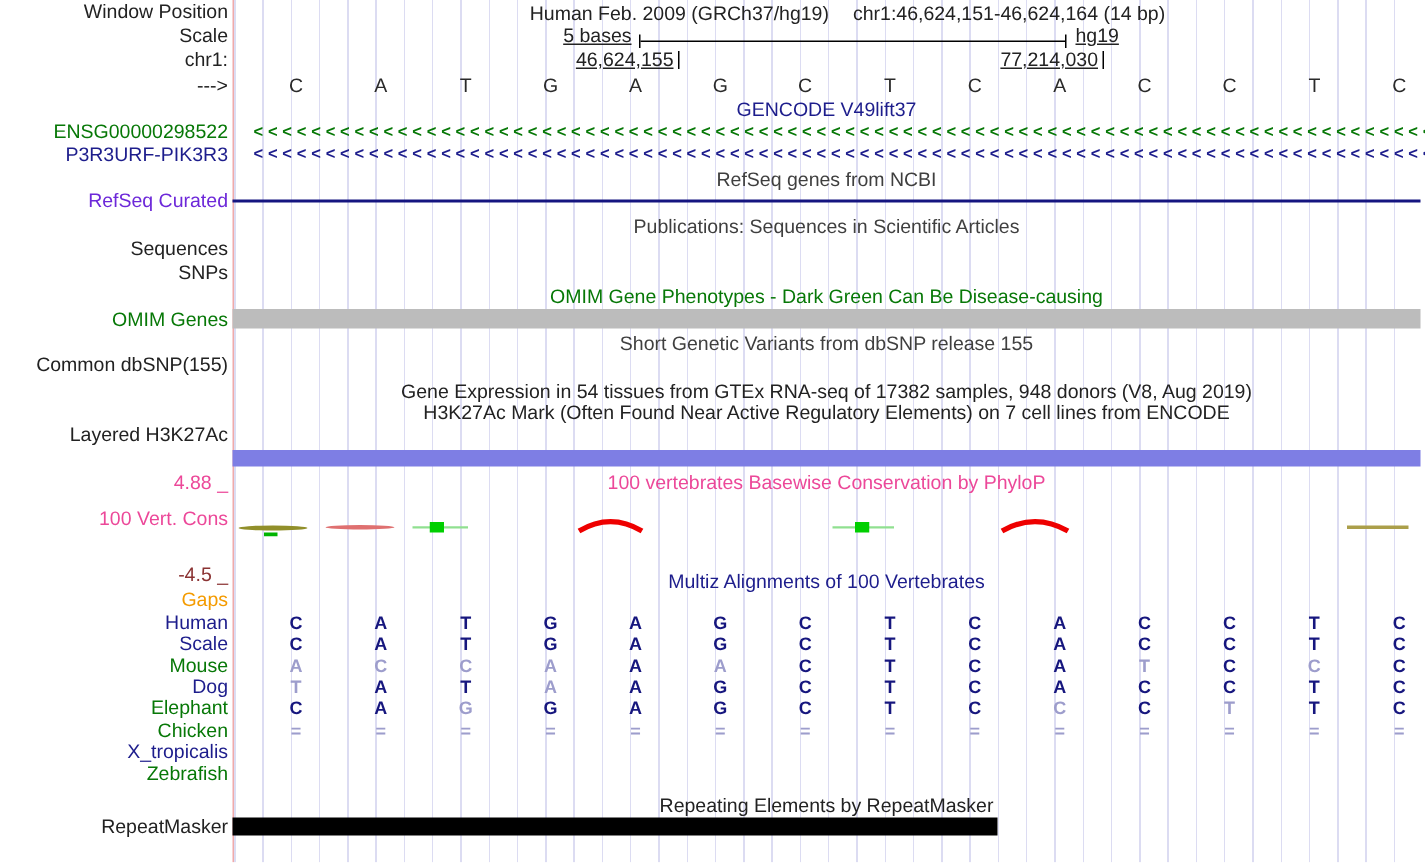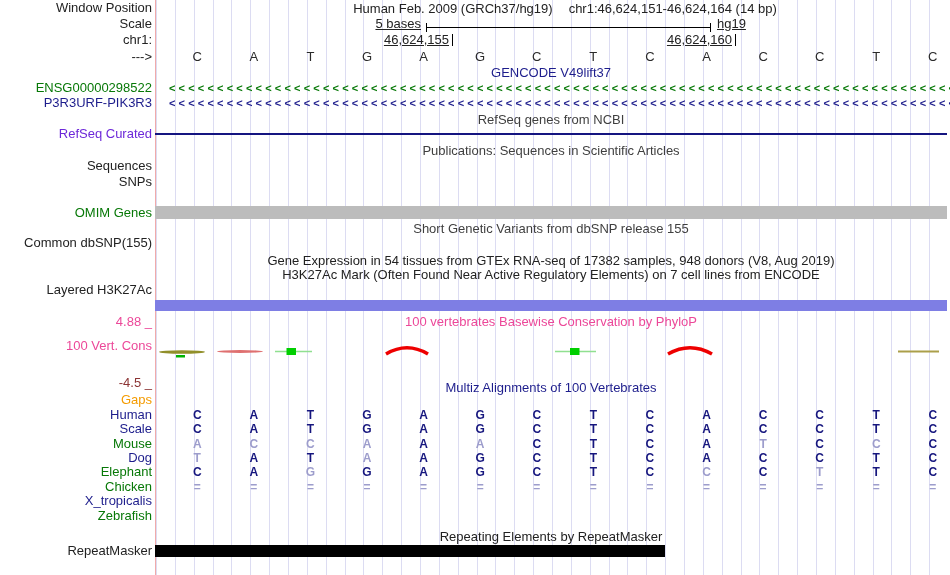--- a/index.html
+++ b/index.html
@@ -61,21 +61,21 @@
     <div class="ruler">
         <div class="ruler-line"></div>
       </div>
     <div class="num" style="left:548px;top:17px">hg19</div>
   </div>
 
   <div class="lbl" style="top:33px">chr1:</div>
   <div class="trk" style="top:0;height:0">
     <div class="num" style="right:512px;top:33px">46,624,155</div>
     <div class="tick" style="left:283px;top:34px"></div>
-    <div class="num" style="right:229px;top:33px">46,624,160</div>
+    <div class="num" style="right:229px;top:33px">77,214,030</div>
     <div class="tick" style="left:566px;top:34px"></div>
   </div>
 
   <div class="lbl" style="top:50px">---&gt;</div>
   <div class="trk cells baserow" style="top:50px">
       <span class="cell">C</span>
       <span class="cell">A</span>
       <span class="cell">T</span>
       <span class="cell">G</span>
       <span class="cell">A</span>
@@ -97,20 +97,21 @@
   <div class="trk arrows navy" style="top:97px">&lt;&lt;&lt;&lt;&lt;&lt;&lt;&lt;&lt;&lt;&lt;&lt;&lt;&lt;&lt;&lt;&lt;&lt;&lt;&lt;&lt;&lt;&lt;&lt;&lt;&lt;&lt;&lt;&lt;&lt;&lt;&lt;&lt;&lt;&lt;&lt;&lt;&lt;&lt;&lt;&lt;&lt;&lt;&lt;&lt;&lt;&lt;&lt;&lt;&lt;&lt;&lt;&lt;&lt;&lt;&lt;&lt;&lt;&lt;&lt;&lt;&lt;&lt;&lt;&lt;&lt;&lt;&lt;&lt;&lt;&lt;&lt;&lt;&lt;&lt;&lt;&lt;&lt;&lt;&lt;&lt;&lt;&lt;&lt;&lt;&lt;&lt;&lt;&lt;&lt;</div>
 
   <div class="title gray-title" style="top:113px">RefSeq genes from NCBI</div>
   <div class="lbl navy2" style="top:127px">RefSeq Curated</div>
   <div class="bar refseq-line"></div>
 
   <div class="title gray-title" style="top:144px">Publications: Sequences in Scientific Articles</div>
   <div class="lbl" style="top:159px">Sequences</div>
   <div class="lbl" style="top:175px">SNPs</div>
 
+  <div class="title green" style="top:191px">OMIM Gene Phenotypes - Dark Green Can Be Disease-causing</div>
   <div class="lbl green" style="top:206px">OMIM Genes</div>
   <div class="bar omim-bar"></div>
 
   <div class="title gray-title" style="top:222px">Short Genetic Variants from dbSNP release 155</div>
   <div class="lbl" style="top:236px">Common dbSNP(155)</div>
 
   <div class="title" style="top:254px">Gene Expression in 54 tissues from GTEx RNA-seq of 17382 samples, 948 donors (V8, Aug 2019)</div>
   <div class="title" style="top:268px">H3K27Ac Mark (Often Found Near Active Regulatory Elements) on 7 cell lines from ENCODE</div>
   <div class="lbl" style="top:283px">Layered H3K27Ac</div>
   <div class="bar h3k-bar"></div>

